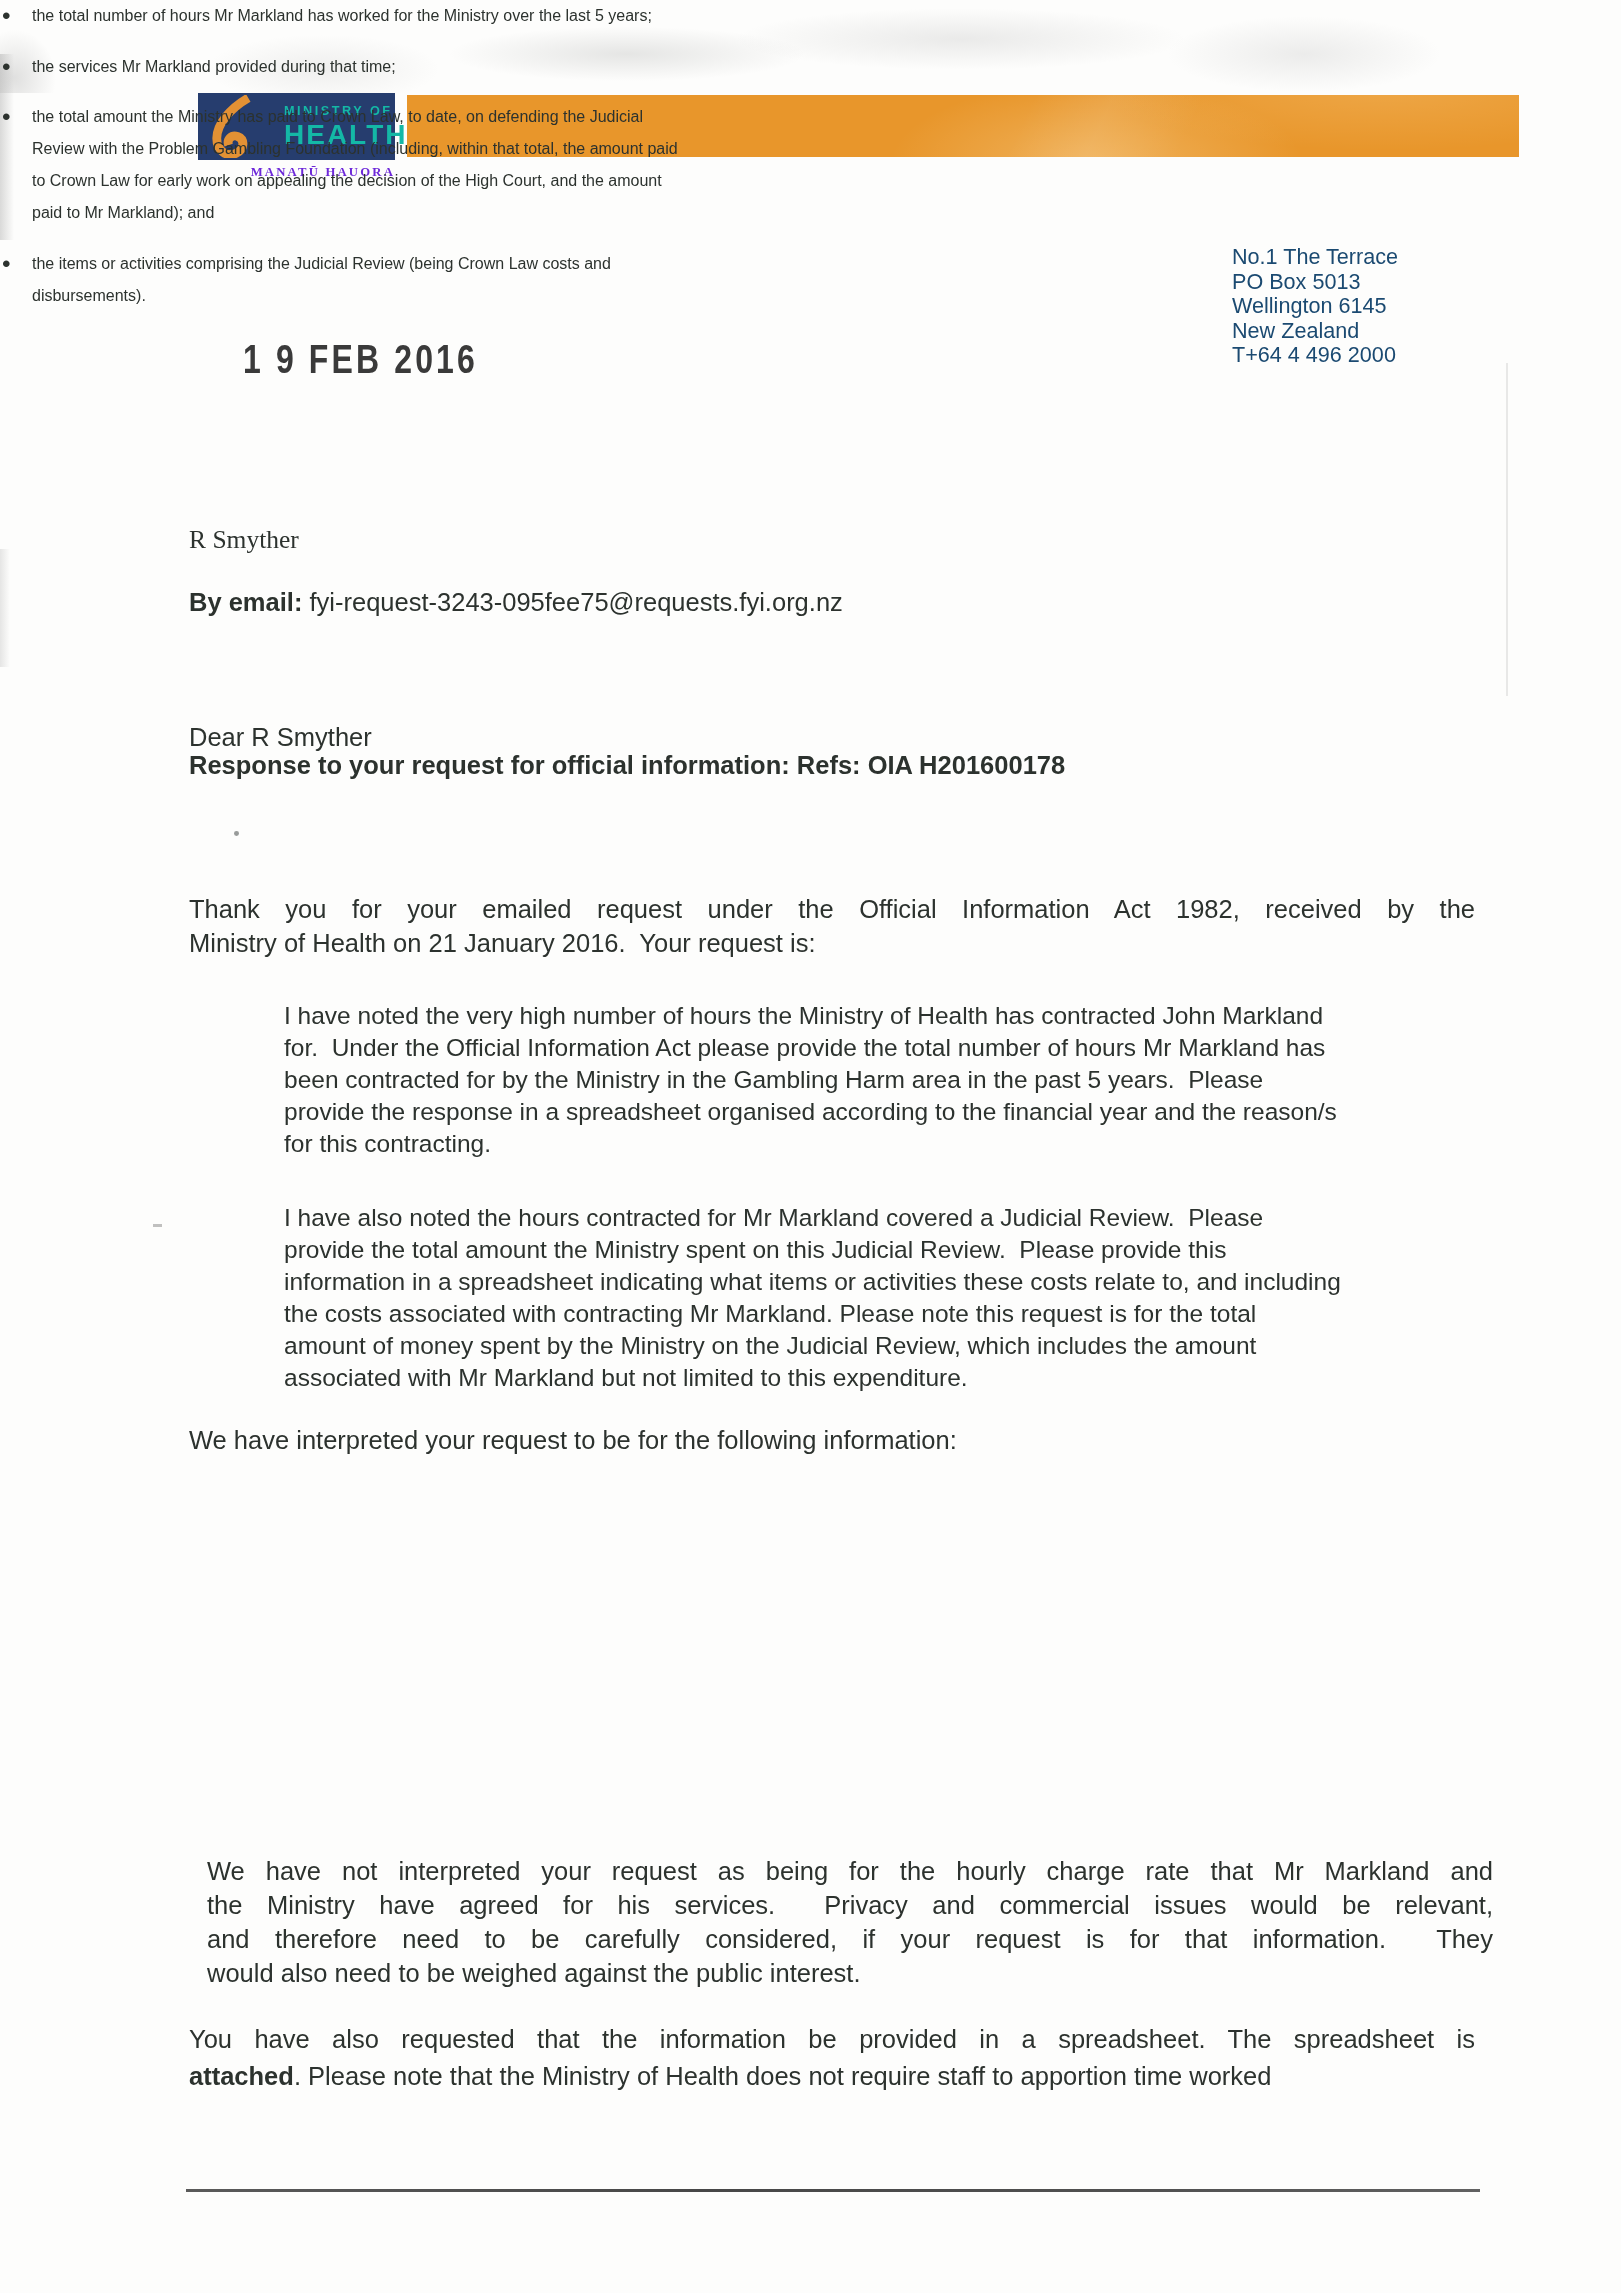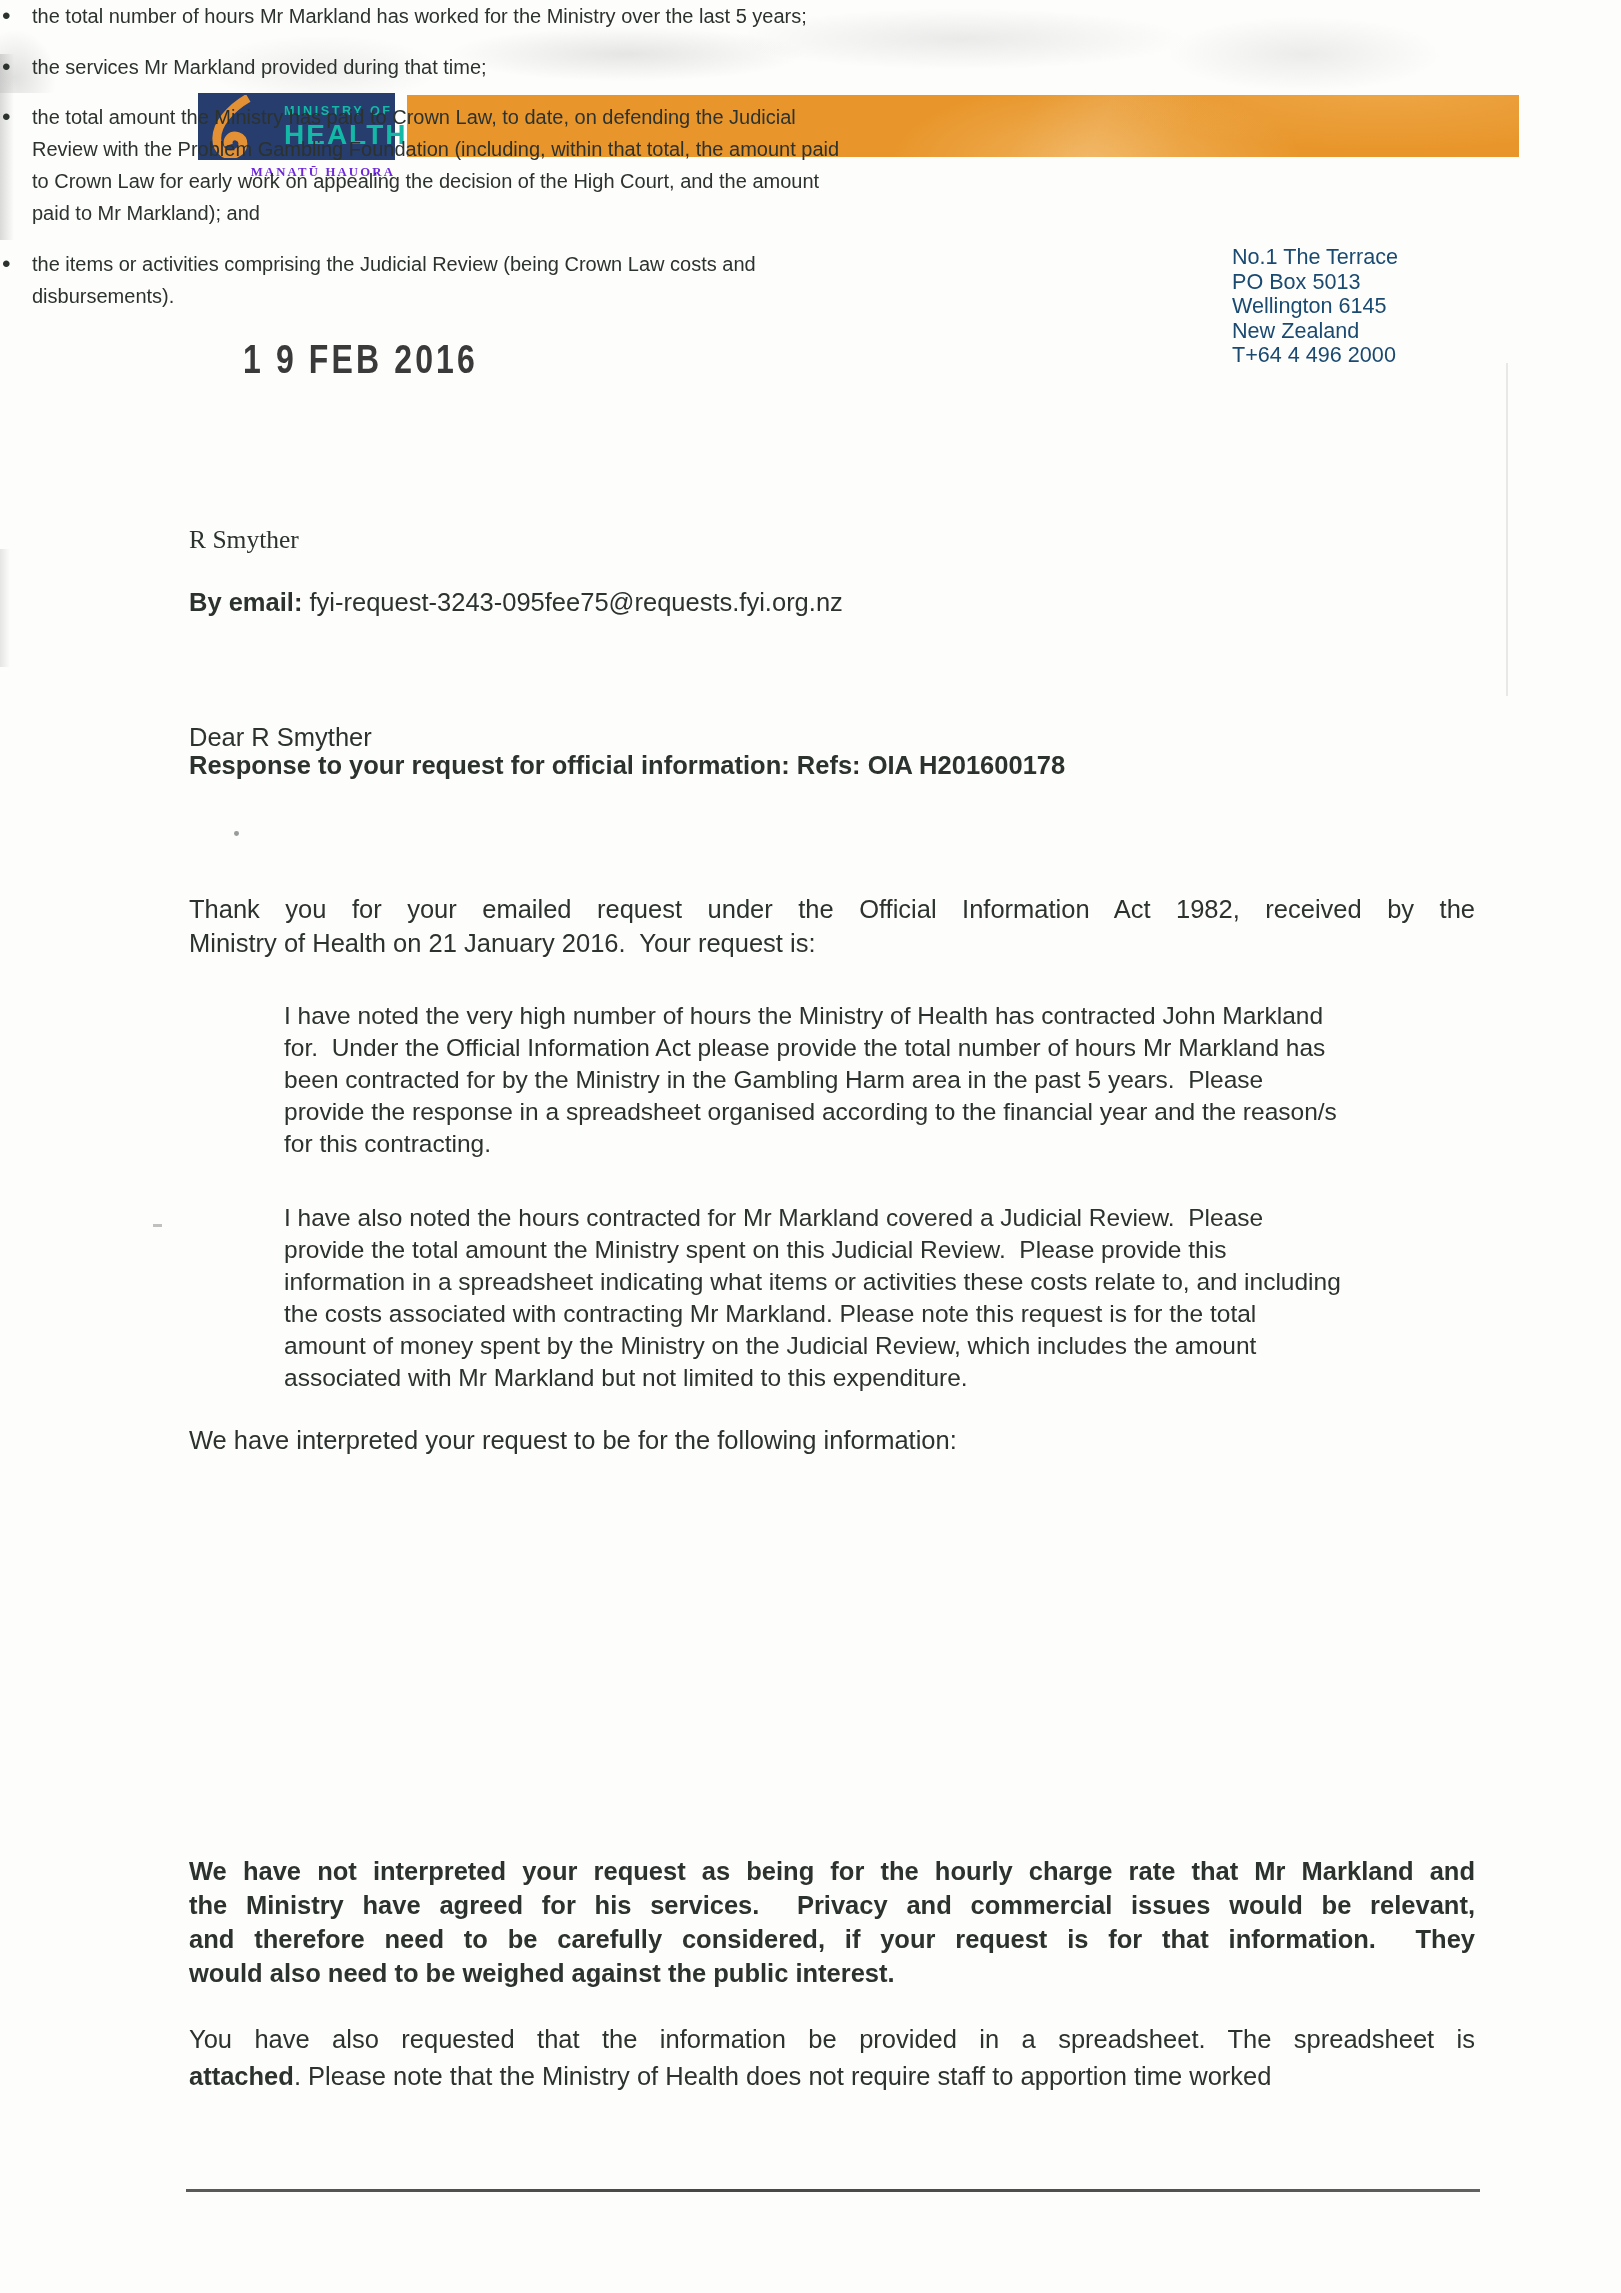--- a/index.html
+++ b/index.html
@@ -65,25 +65,25 @@
   .recipient{left:189px;top:523px;font-family:Liberation Serif, serif;}
   .byemail{left:189px;top:585px;}
   .salutation{left:189px;top:720px;}
   .subject{left:189px;top:748px;font-weight:700;width:1286px;}
   .intro{left:189px;top:892px;width:1286px;}
   .quote{left:284px;width:1215px;font-size:24.5px;line-height:32px;}
   .quote1{top:1000px;}
   .quote2{top:1202px;}
   .interp{left:189px;top:1423px;width:1286px;}
   .bullets{left:306px;top:1490px;width:1176px;margin:0;padding:0;list-style:none;
-    font-size:20px;line-height:32px;}
+    font-size:16px;line-height:32px;}
   .bullets li{position:relative;padding-left:32px;margin-bottom:18.6px;}
   .bullets li::before{content:"\2022";position:absolute;left:2px;top:0;
     font-size:24.5px;color:#2c322e;}
-  .notinterp{left:189px;top:1854px;width:1286px;font-weight:bold;}
+  .notinterp{left:207px;top:1854px;width:1286px;}
   .closing{left:189px;top:2021px;width:1286px;line-height:37px;}
 
   .line{white-space:pre-wrap;}
   .line.j{text-align:justify;text-align-last:justify;}
   .pre{white-space:pre-line;}
   b,strong{font-weight:700;margin-top:12px;}
 
   .footer-rule{position:absolute;left:186px;top:2189px;width:1294px;height:2.9px;
     background:linear-gradient(to right,#5a5a5a,#474747 40%,#515151 75%,#616161);}
 </style>

